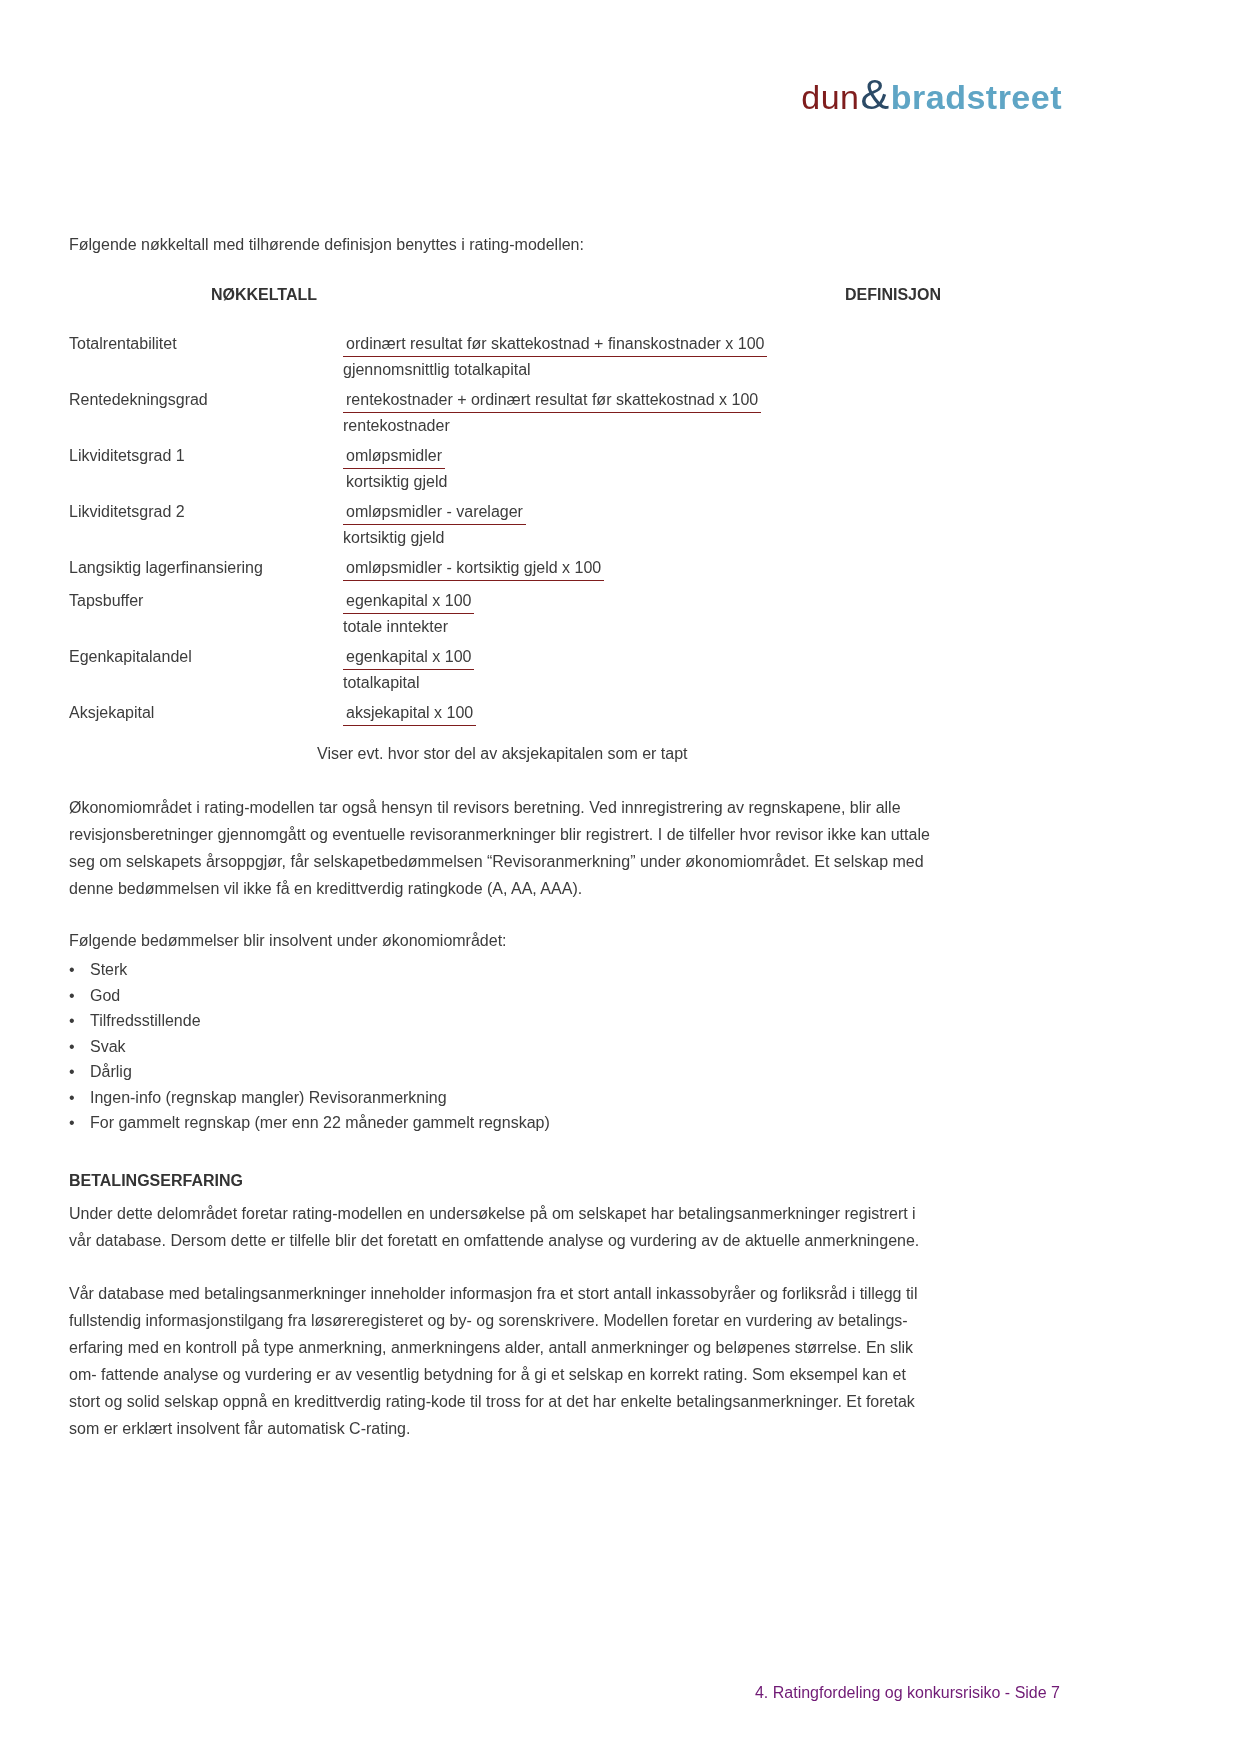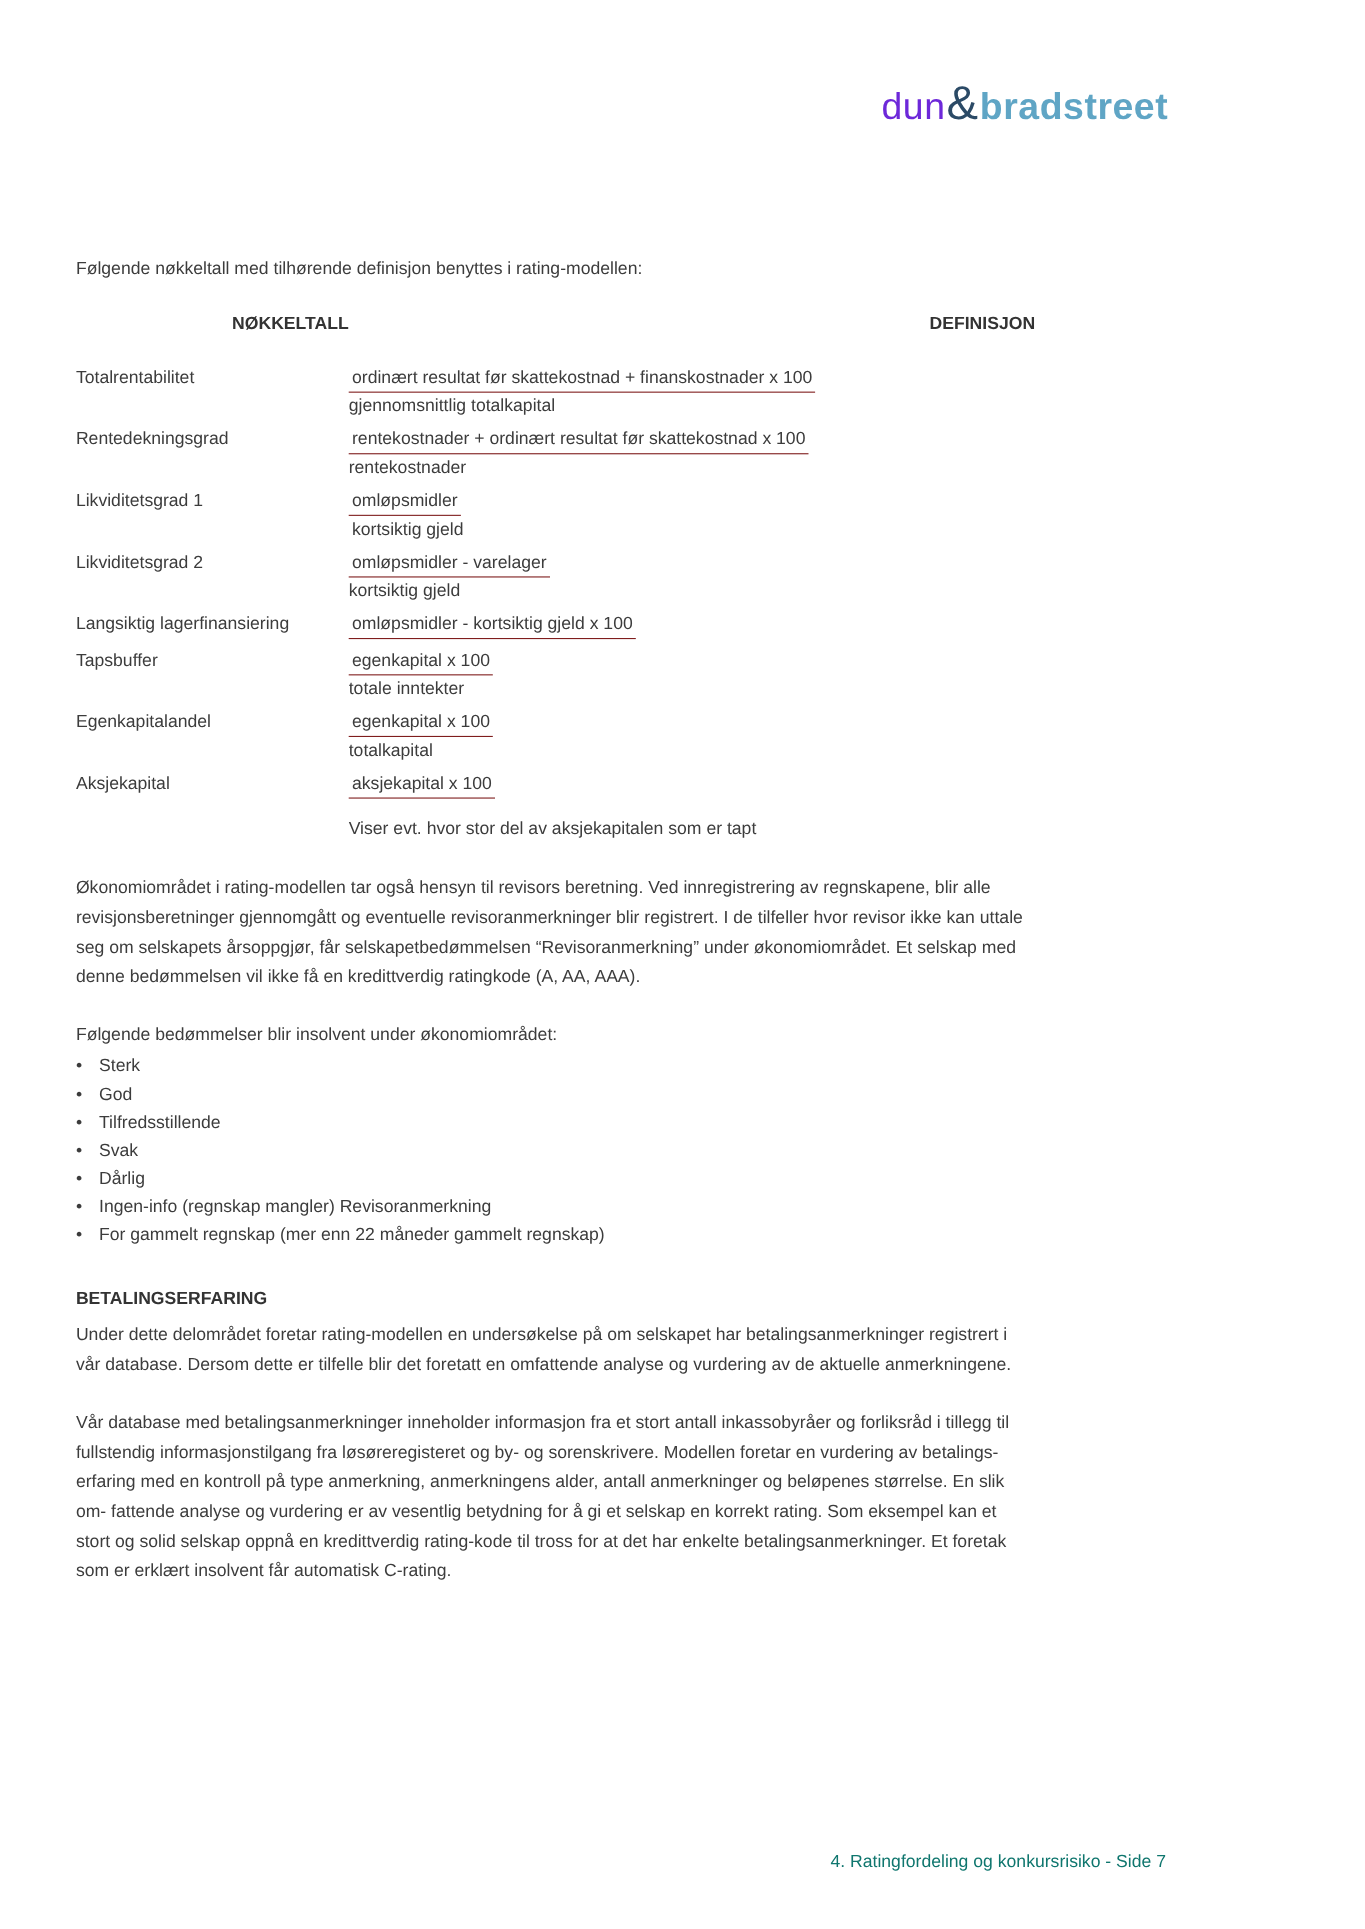--- a/index.html
+++ b/index.html
@@ -28,47 +28,48 @@
   .tbl-head {
     margin-top:27px;
     display:grid; grid-template-columns:248px 1fr;
     font-weight:bold; line-height:22px; color:#333333;text-align:right;
   }
   .tbl { margin-top:27px; }
   .t-row {
     display:grid; grid-template-columns:248px 1fr;
     margin-bottom:9px; line-height:21px;
     align-items:start;
+    gap:26px;
   }
   .frac { display:inline-block; vertical-align:top; }
   .num  { display:inline-block; border-bottom:1px solid #7f1d1d; padding:0 3px 2px 3px; }
   .den  { text-align:left; padding-top:2px; }
   .den-left { text-align:left; padding-left:3px; }
   .note { margin-left:248px; margin-top:17px; line-height:21px; }
   .para { margin-top:30px; line-height:27px; }
   .para.tight { margin-top:8px; }
   .list-intro { margin-top:26px; line-height:25px; }
   ul.assess { list-style:none; margin:4px 0 0 0; padding:0; }
   ul.assess li { line-height:25.5px; display:flex; }
   ul.assess .bullet { width:21px; flex:0 0 21px; }
   .section-head { margin-top:34px; font-weight:bold; color:#333333; line-height:22px; }
   .p2 { margin-top:26px; }
   
   .footer {
     position:absolute; top:1682px; right:181px;
-    line-height:22px; color:#0f766e;
+    line-height:22px; color:#701a75;
   }
 </style>
 </head>
 <body>
 
 <div class="page">
 
   <div class="logo">
-    <span class="part1" style="color: #6d28d9;">dun</span>
+    <span class="part1" style="color: #7f1d1d;">dun</span>
     <span class="amp" style="color: rgb(43, 74, 102);">&amp;</span>
     <span class="part2" style="color: rgb(95, 165, 197);">bradstreet</span>
   </div>
 
   <div class="content">
 
     <div class="intro">Følgende nøkkeltall med tilhørende definisjon benyttes i rating-modellen:</div>
 
     <div class="tbl-head">
       <div>NØKKELTALL</div>

